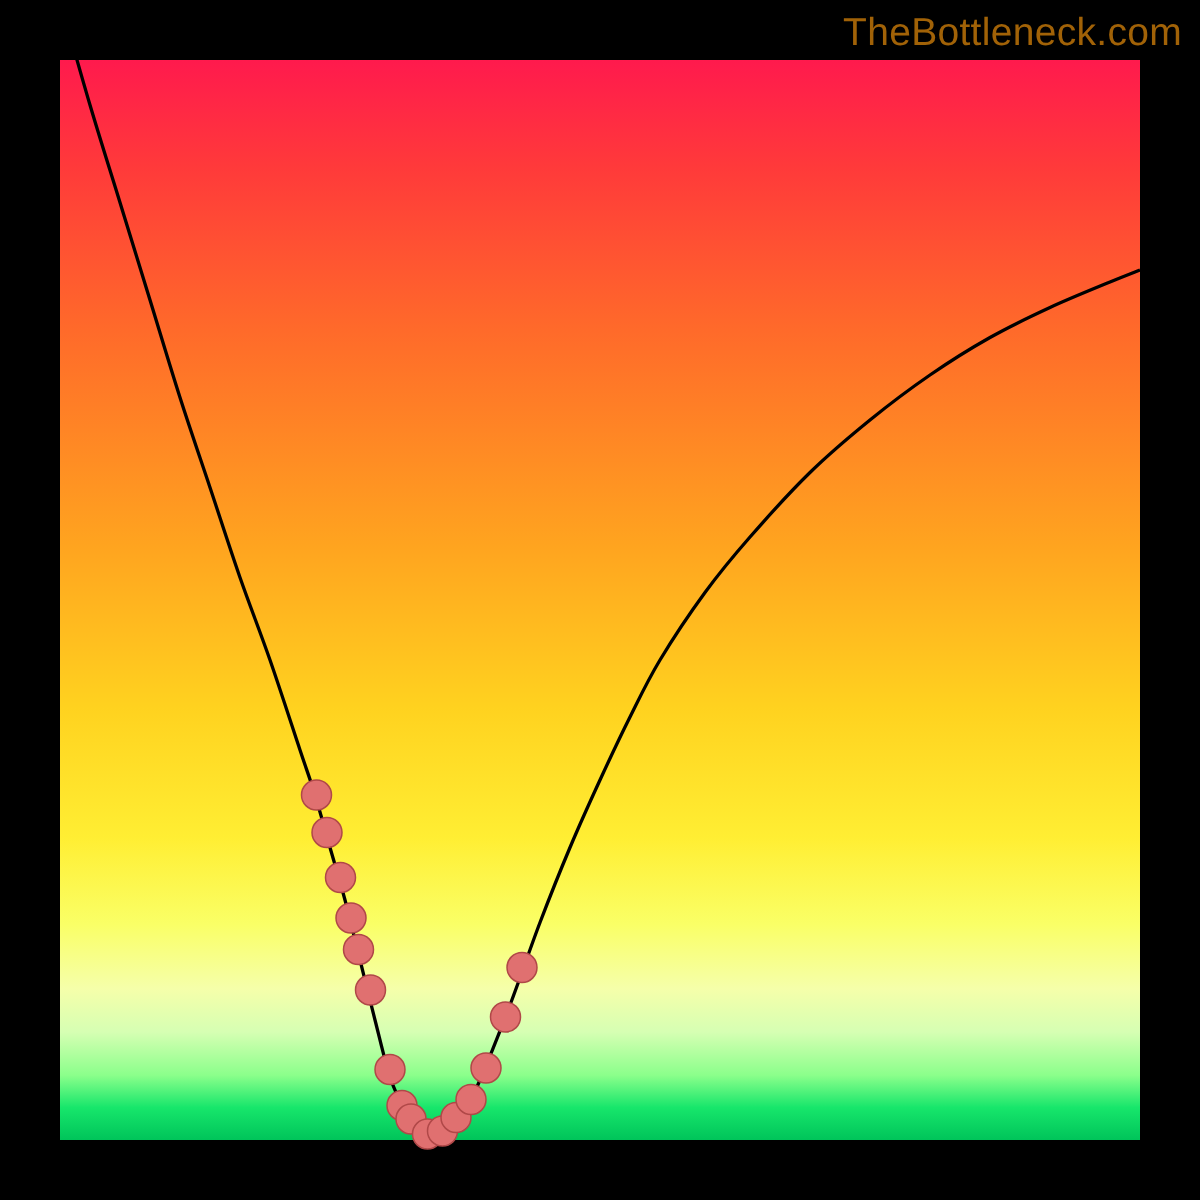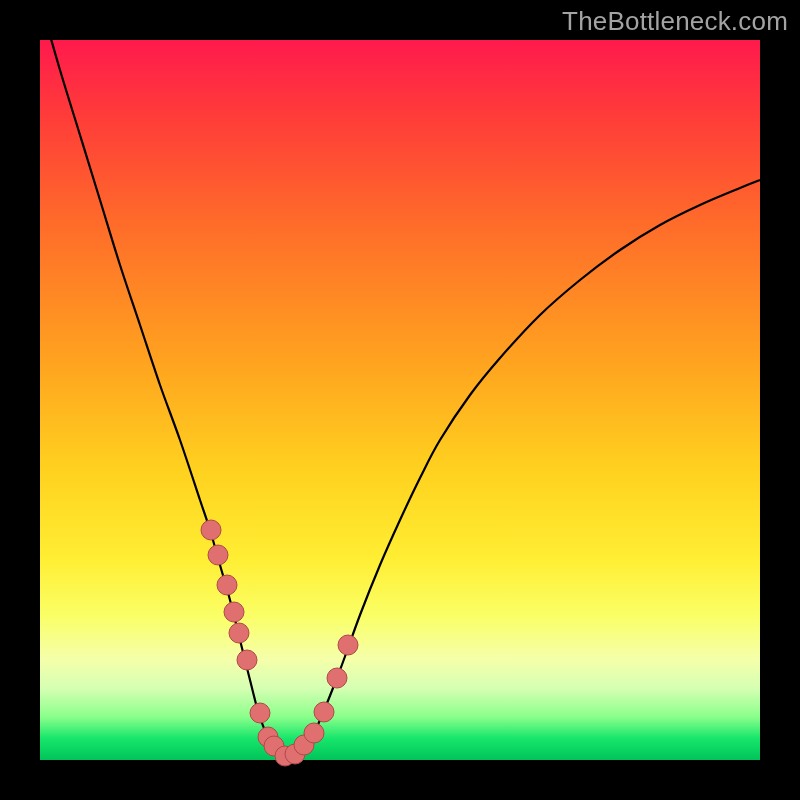--- a/index.html
+++ b/index.html
@@ -43,21 +43,21 @@
     left: 0;
     top: 0;
     width: 720px;
     height: 720px;
     overflow: visible;
   }
   .watermark {
     position: absolute;
     top: 6px;
     right: 12px;
-    color: #a3a3a3;
+    color: #a16207;
     font-size: 26px;
     font-weight: 500;
     letter-spacing: 0.2px;
     user-select: none;
   }
 </style>
 </head>
 <body>
 
 <div class="frame">

